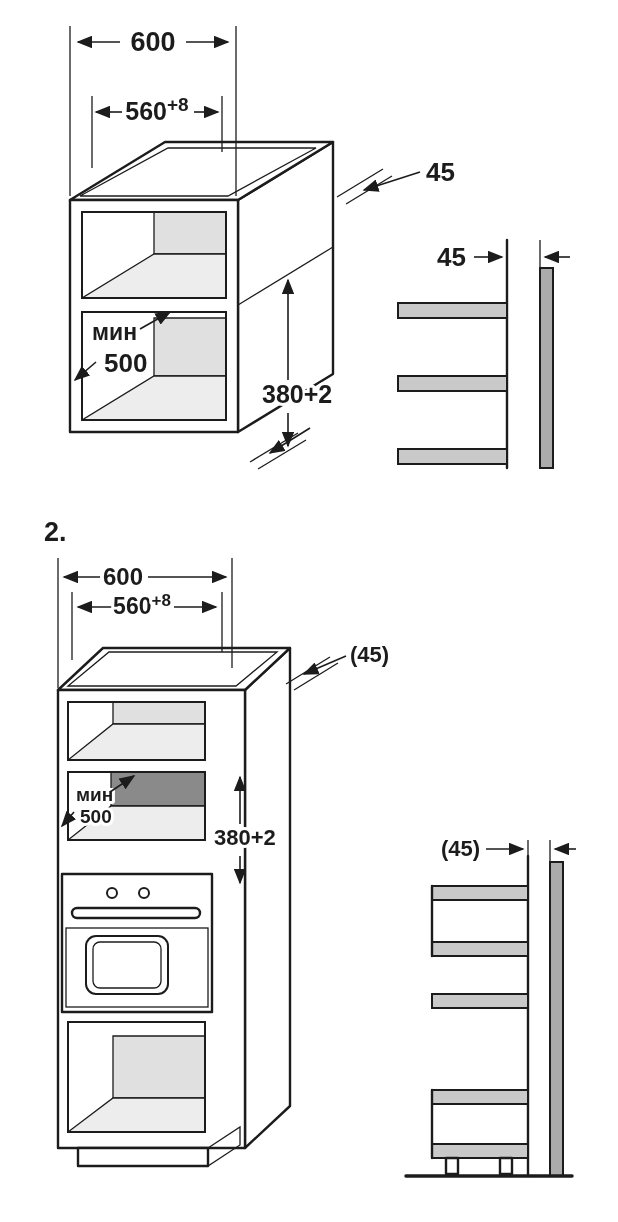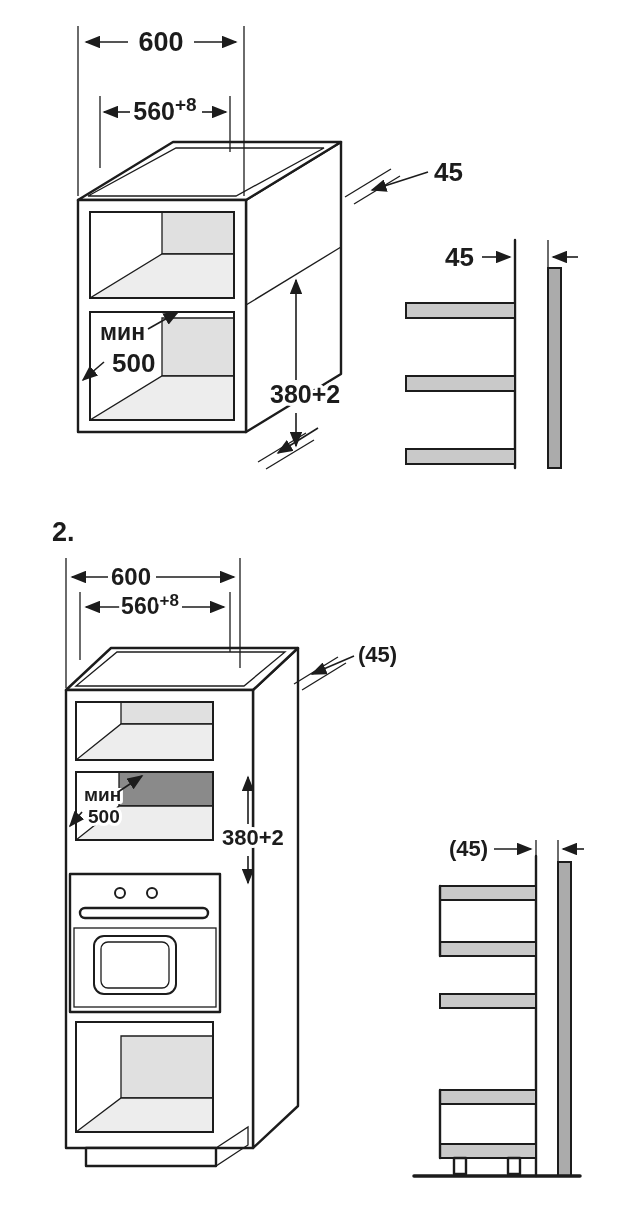--- a/index.html
+++ b/index.html
@@ -4,21 +4,20 @@
 <style>
   html, body { margin: 0; padding: 0; }
   body { background: var(--background, #fff); }
   .stage {
     position: relative;
     width: 576px;
     height: 1222px;
     background: var(--background, #fff);
     overflow: hidden;
     font-family: "Liberation Sans", sans-serif;
-    margin-left: 8px;
   }
   svg { display: block; }
   .ln  { stroke: var(--line, #1c1c1c); stroke-width: 2.4; fill: none; stroke-linejoin: round; stroke-linecap: round; }
   .lnf { stroke: var(--line, #1c1c1c); stroke-width: 2.4; fill: #fff; stroke-linejoin: round; }
   .op  { stroke: var(--line, #1c1c1c); stroke-width: 2; fill: none; }
   .thin { stroke: var(--line, #1c1c1c); stroke-width: 1.3; fill: none; }
   .dim { stroke: var(--line, #1c1c1c); stroke-width: 1.6; fill: none; marker-end: url(#ah); }
   .ext { stroke: var(--line, #1c1c1c); stroke-width: 1.3; fill: none; }
   .shelf { fill: var(--shelf-fill, #c9c9c9); stroke: var(--line, #1c1c1c); stroke-width: 2; }
   .wall  { fill: var(--wall-fill, #ababab); stroke: var(--line, #1c1c1c); stroke-width: 2; }

